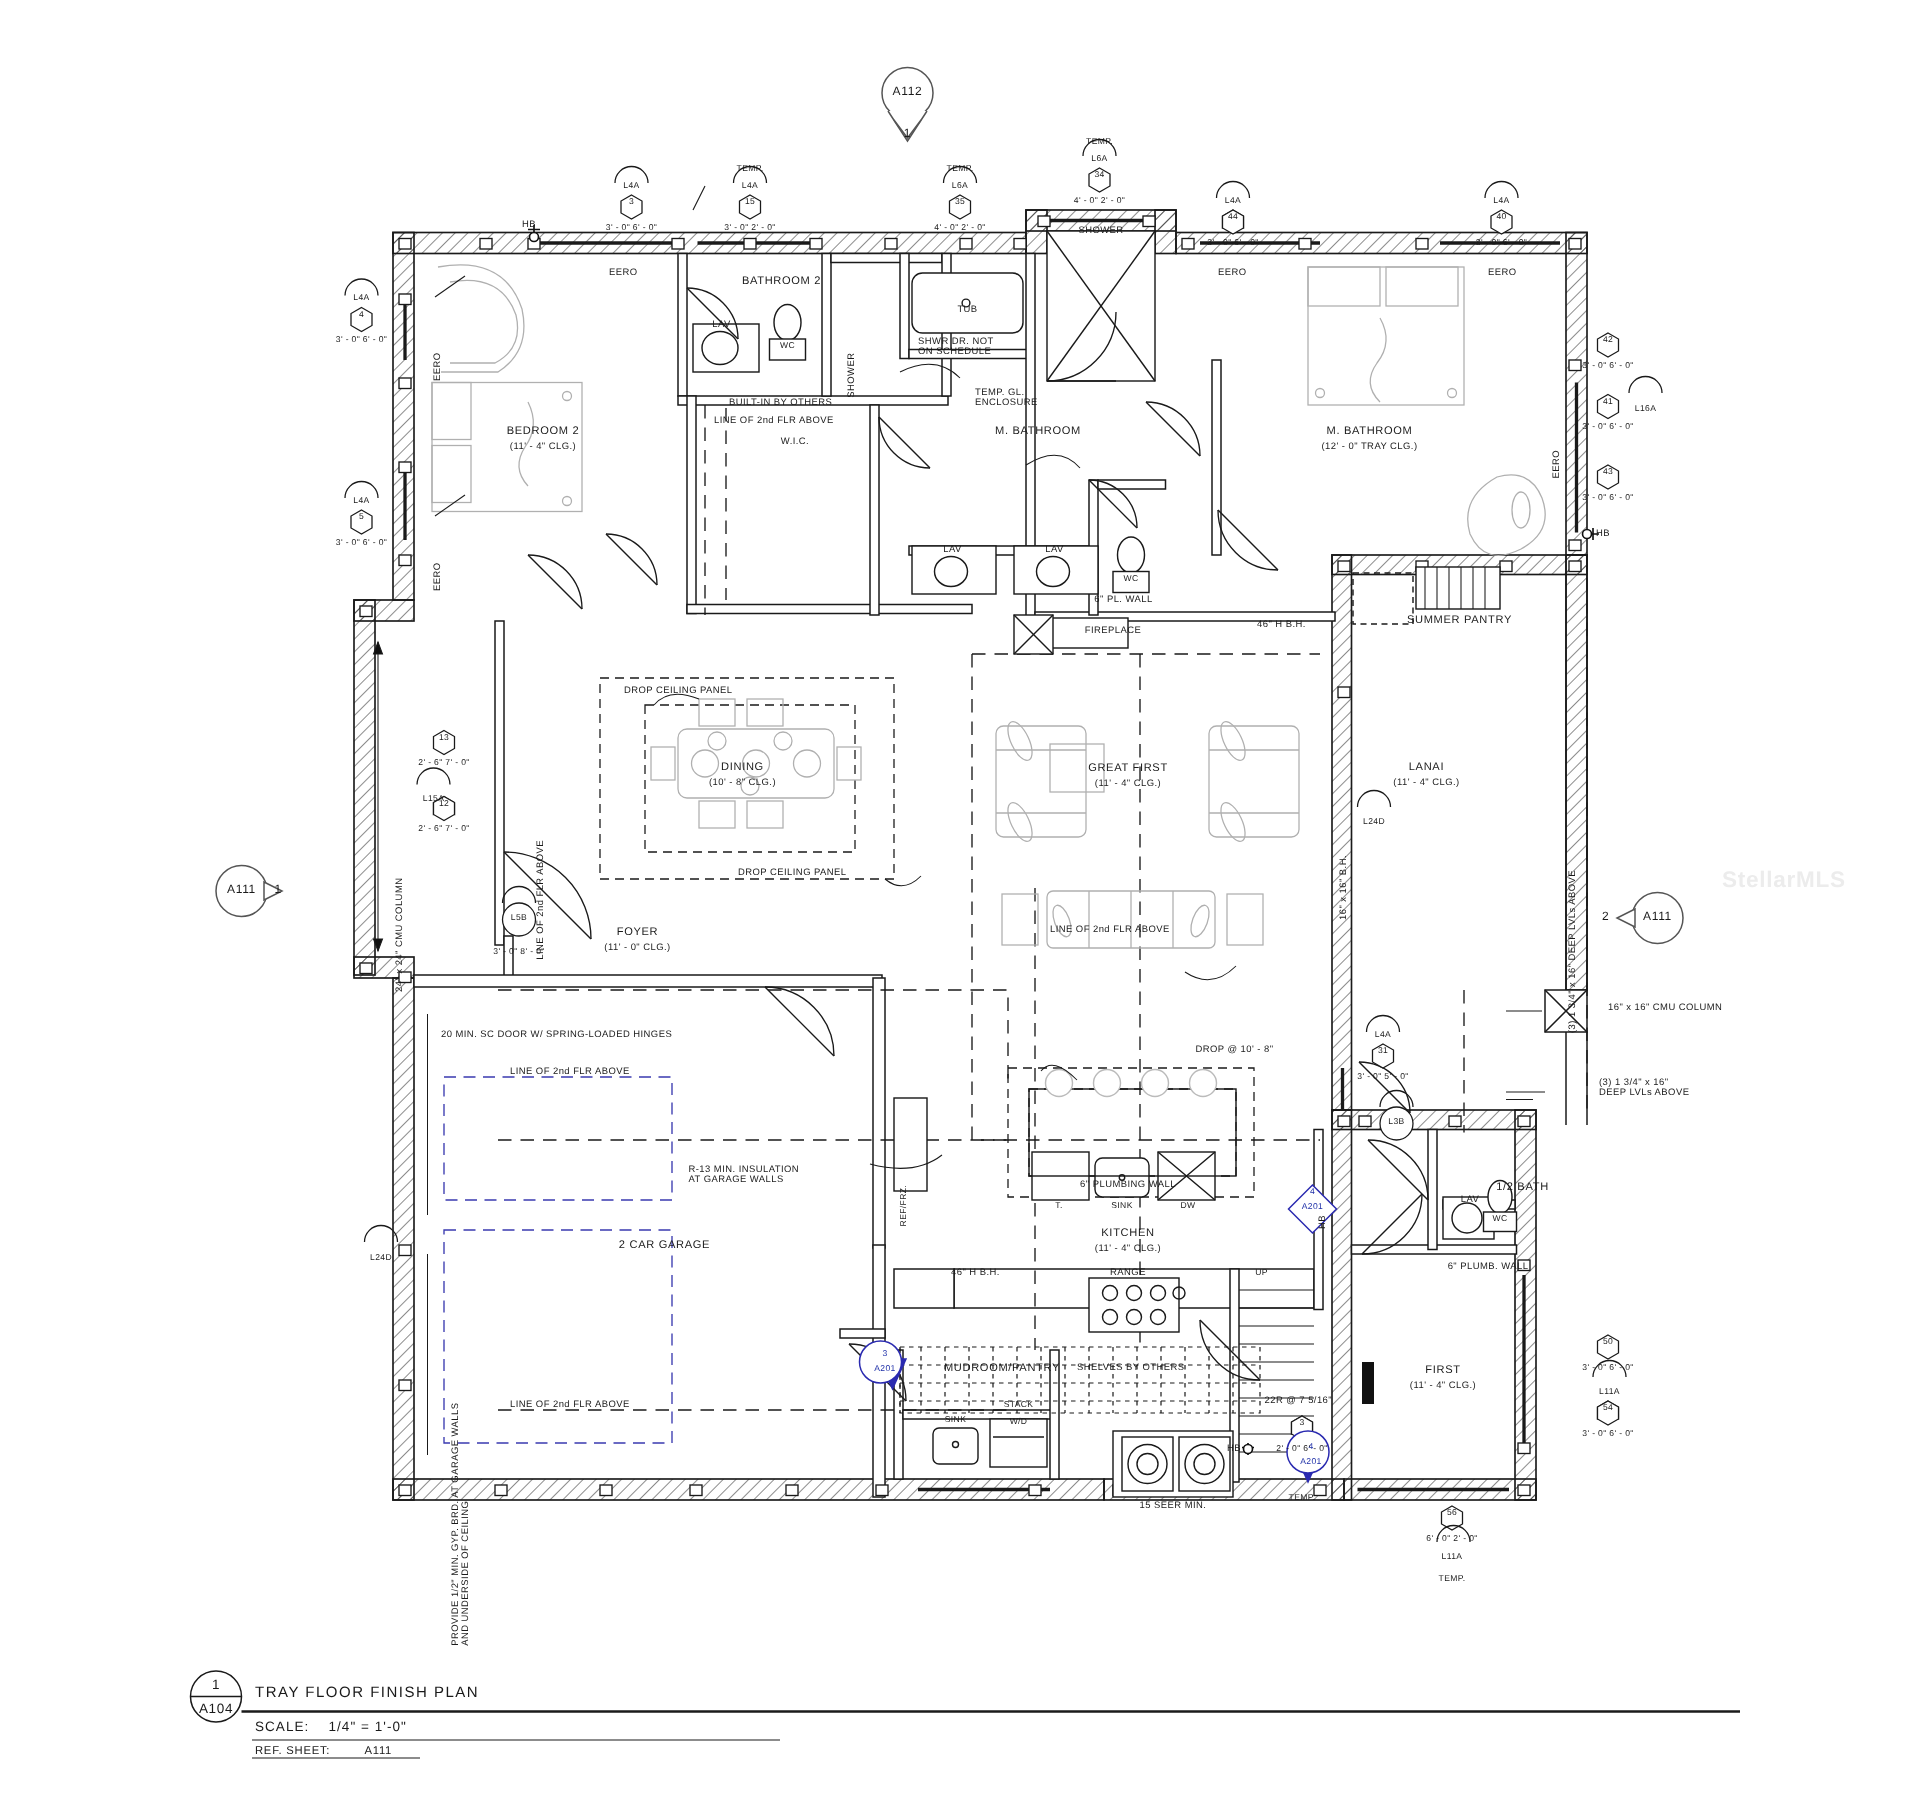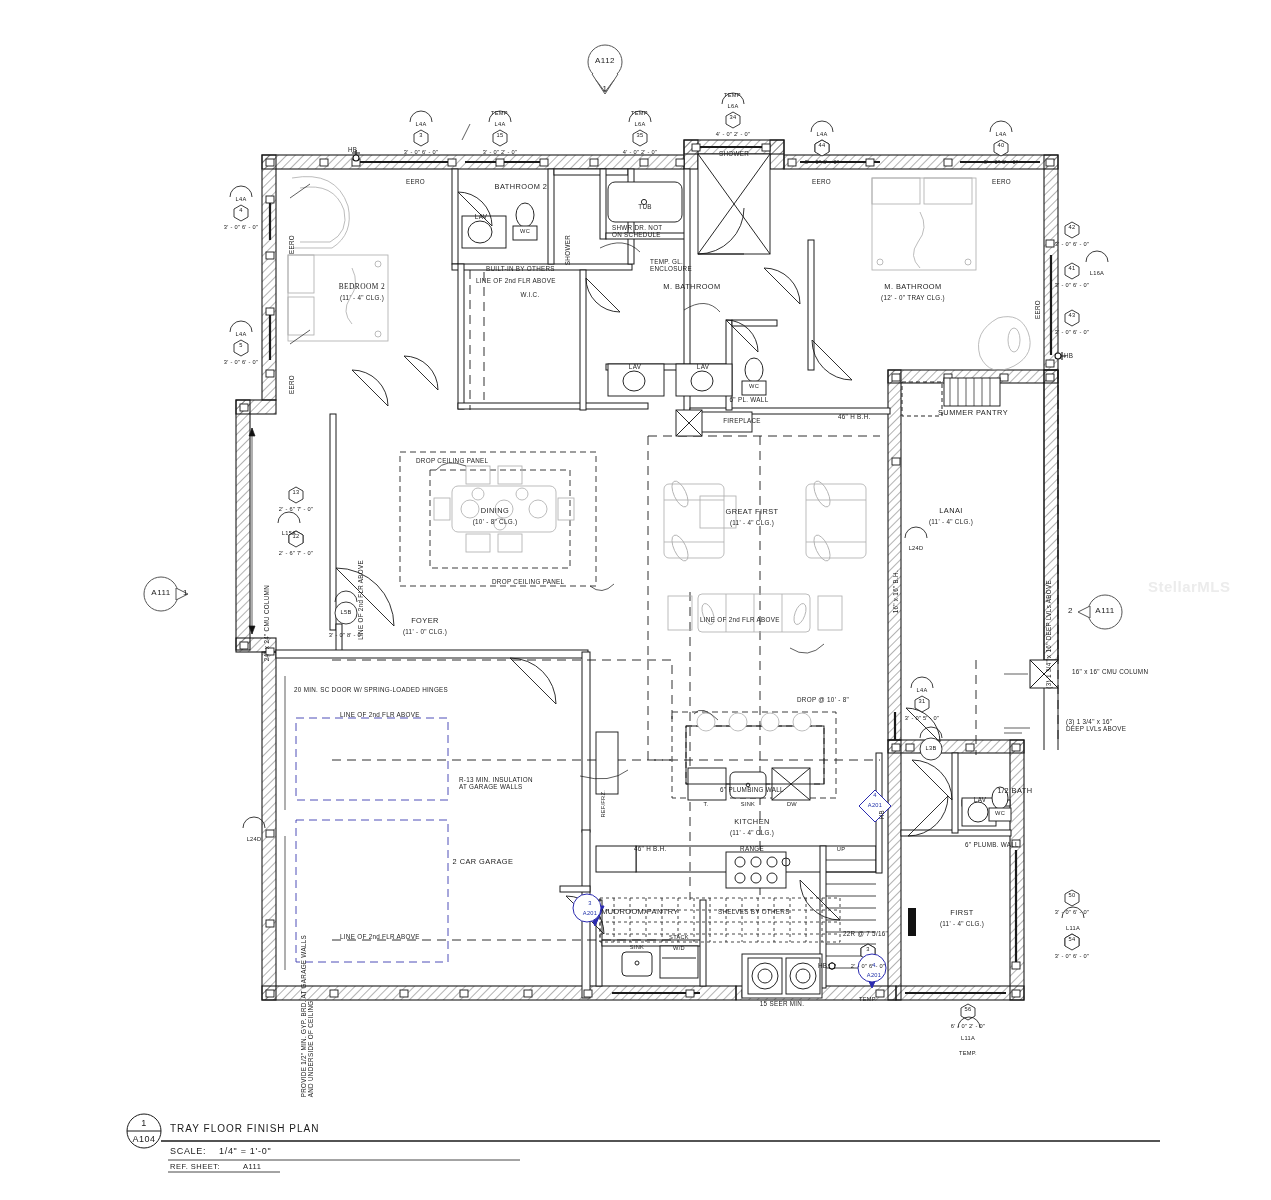--- a/index.html
+++ b/index.html
@@ -554,43 +554,43 @@
 <div class="lbl" style="left:183px;top:588px;font-size:8px;">1</div>
 <div class="lbl c" style="left:1105px;top:606px;font-size:8px;">A111</div>
 <div class="lbl" style="left:1068px;top:606px;font-size:8px;">2</div>
 <div class="lbl c blue xs" style="left:875px;top:802px;">A201</div>
 <div class="lbl c blue xs" style="left:875px;top:792px;">4</div>
 <div class="lbl c blue xs" style="left:590px;top:910px;">A201</div>
 <div class="lbl c blue xs" style="left:590px;top:900px;">3</div>
 <div class="lbl c blue xs" style="left:874px;top:972px;">A201</div>
 <div class="lbl c blue xs" style="left:874px;top:962px;">4</div>
 
-<div class="lbl ctr" style="left:362px;top:283px;font-family:Liberation Serif, serif;">BEDROOM 2</div>
+<div class="lbl ctr" style="left:362px;top:283px;">BEDROOM 2</div>
 <div class="lbl ctr sm" style="left:362px;top:294px;">(11' - 4" CLG.)</div>
 <div class="lbl ctr" style="left:521px;top:183px;">BATHROOM 2</div>
 <div class="lbl ctr sm" style="left:530px;top:291px;">W.I.C.</div>
 <div class="lbl ctr" style="left:692px;top:283px;">M. BATHROOM</div>
 <div class="lbl ctr" style="left:913px;top:283px;">M. BATHROOM</div>
 <div class="lbl ctr sm" style="left:913px;top:294px;">(12' - 0" TRAY CLG.)</div>
 <div class="lbl ctr" style="left:752px;top:508px;">GREAT FIRST</div>
 <div class="lbl ctr sm" style="left:752px;top:519px;">(11' - 4" CLG.)</div>
 <div class="lbl ctr" style="left:495px;top:507px;">DINING</div>
 <div class="lbl ctr sm" style="left:495px;top:518px;">(10' - 8" CLG.)</div>
 <div class="lbl ctr" style="left:425px;top:617px;">FOYER</div>
 <div class="lbl ctr sm" style="left:425px;top:628px;">(11' - 0" CLG.)</div>
 <div class="lbl ctr" style="left:752px;top:818px;">KITCHEN</div>
 <div class="lbl ctr sm" style="left:752px;top:829px;">(11' - 4" CLG.)</div>
 <div class="lbl ctr" style="left:951px;top:507px;">LANAI</div>
 <div class="lbl ctr sm" style="left:951px;top:518px;">(11' - 4" CLG.)</div>
 <div class="lbl ctr" style="left:962px;top:909px;">FIRST</div>
 <div class="lbl ctr sm" style="left:962px;top:920px;">(11' - 4" CLG.)</div>
 <div class="lbl ctr" style="left:1015px;top:787px;">1/2 BATH</div>
-<div class="lbl ctr" style="left:443px;top:858px;margin-left:40px;">2 CAR GARAGE</div>
+<div class="lbl ctr" style="left:443px;top:826px;">2 CAR GARAGE</div>
 <div class="lbl ctr" style="left:973px;top:409px;">SUMMER PANTRY</div>
-<div class="lbl ctr" style="left:640px;top:908px;">MUDROOM/PANTRY</div>
+<div class="lbl ctr" style="left:668px;top:908px;">MUDROOM/PANTRY</div>
 
 <div class="lbl ctr sm" style="left:645px;top:203px;">TUB</div>
 <div class="lbl ctr sm" style="left:734px;top:150px;">SHOWER</div>
 <div class="lbl sm vert" style="left:564px;top:235px;transform:rotate(-90deg) translateX(-100%);">SHOWER</div>
 <div class="lbl ctr sm" style="left:481px;top:213px;">LAV</div>
 <div class="lbl ctr xs" style="left:525px;top:228px;">WC</div>
 <div class="lbl ctr sm" style="left:635px;top:363px;">LAV</div>
 <div class="lbl ctr sm" style="left:703px;top:363px;">LAV</div>
 <div class="lbl ctr xs" style="left:754px;top:383px;">WC</div>
 <div class="lbl ctr sm" style="left:980px;top:796px;">LAV</div>

